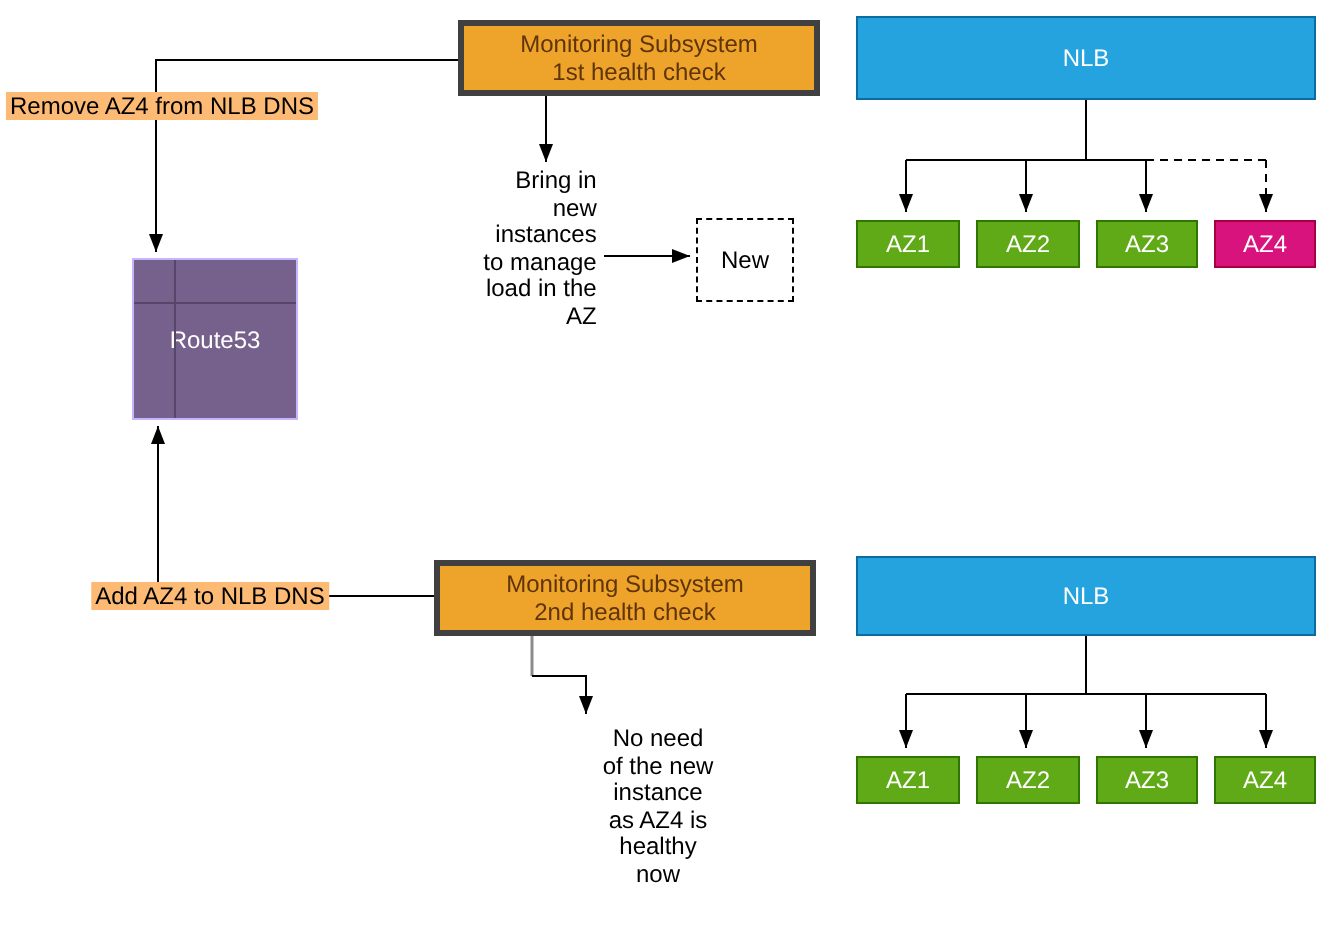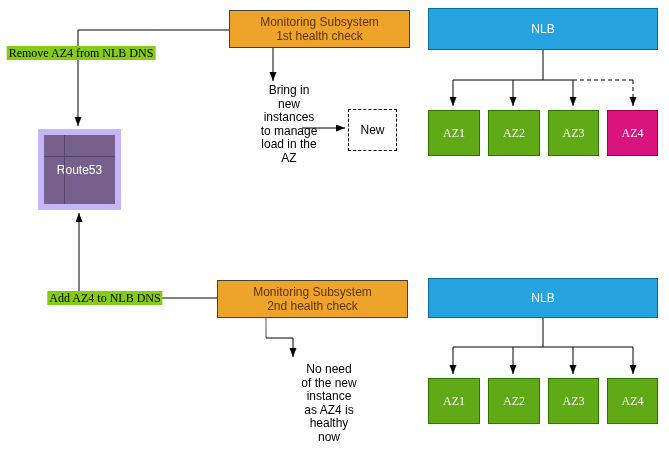--- a/index.html
+++ b/index.html
@@ -14,53 +14,52 @@
   }
   #edges{position:absolute;left:0;top:0;width:669px;height:471px;}
   .box{
     position:absolute;
     box-sizing:border-box;
     display:flex;align-items:center;justify-content:center;
     text-align:center;
     white-space:pre-line;
     line-height:14px;
   }
-  .orange{background:#EEA42B;border:1px solid #404040;color:#5E3408;}
+  .orange{background:#EEA42B;border:3px solid #404040;color:#5E3408;}
   .blue{background:#25A3DE;border:1px solid #0c6ca0;color:#ffffff;text-align:center;}
   .green{background:#60A917;border:1px solid #2D7600;color:#ffffff;}
   .pink{background:#D9137E;border:1px solid #A50040;color:#ffffff;}
-  .purple{background:#76618C;border:6px solid #c4b5fd;color:#ffffff;}
+  .purple{background:#76618C;border:1px solid #c4b5fd;color:#ffffff;margin-left:28px;}
   .dashedbox{background:#ffffff;border:1px dashed #000000;color:#000000;}
   .monitor1{left:229px;top:10px;width:181px;height:38px;}
   .monitor2{left:217px;top:280px;width:191px;height:38px;}
   .nlb1{left:428px;top:8px;width:230px;height:42px;}
   .nlb2{left:428px;top:278px;width:230px;height:40px;}
   .route53{left:38px;top:129px;width:83px;height:81px;}
   .r53-hline{position:absolute;left:0;right:0;top:21px;height:1px;background:#56466A;}
   .r53-vline{position:absolute;top:0;bottom:0;left:20px;width:1px;background:#56466A;}
   .newbox{left:348px;top:109px;width:49px;height:42px;}
-  .az{top:110px;width:52px;height:46px;font-family:Liberation Serif, serif;}
+  .az{top:110px;width:52px;height:24px;}
   .az.row2{top:378px;}
   .edge-label{
     position:absolute;
     transform:translate(-50%,-50%);
-    background:#84cc16;
+    background:#fdba74;
     padding:0 2px;
     white-space:nowrap;
     line-height:14px;
-    font-family:Liberation Serif, serif;
   }
   .note{
     position:absolute;
     transform:translateX(-50%);
     text-align:center;
     white-space:pre-line;
     line-height:13.5px;
   }
-  .note1{left:289px;top:84px;}
+  .note1{left:270px;top:84px;text-align:right;}
   .note2{left:293px;top:363px;margin-left:36px;}
 </style>
 </head>
 <body>
 
 <div id="canvas">
 
   <svg id="edges" xmlns="http://www.w3.org/2000/svg" width="669" height="471">
     <defs>
       <marker id="arrow" markerWidth="10" markerHeight="8" refX="9" refY="3.5" orient="auto" markerUnits="userSpaceOnUse">

